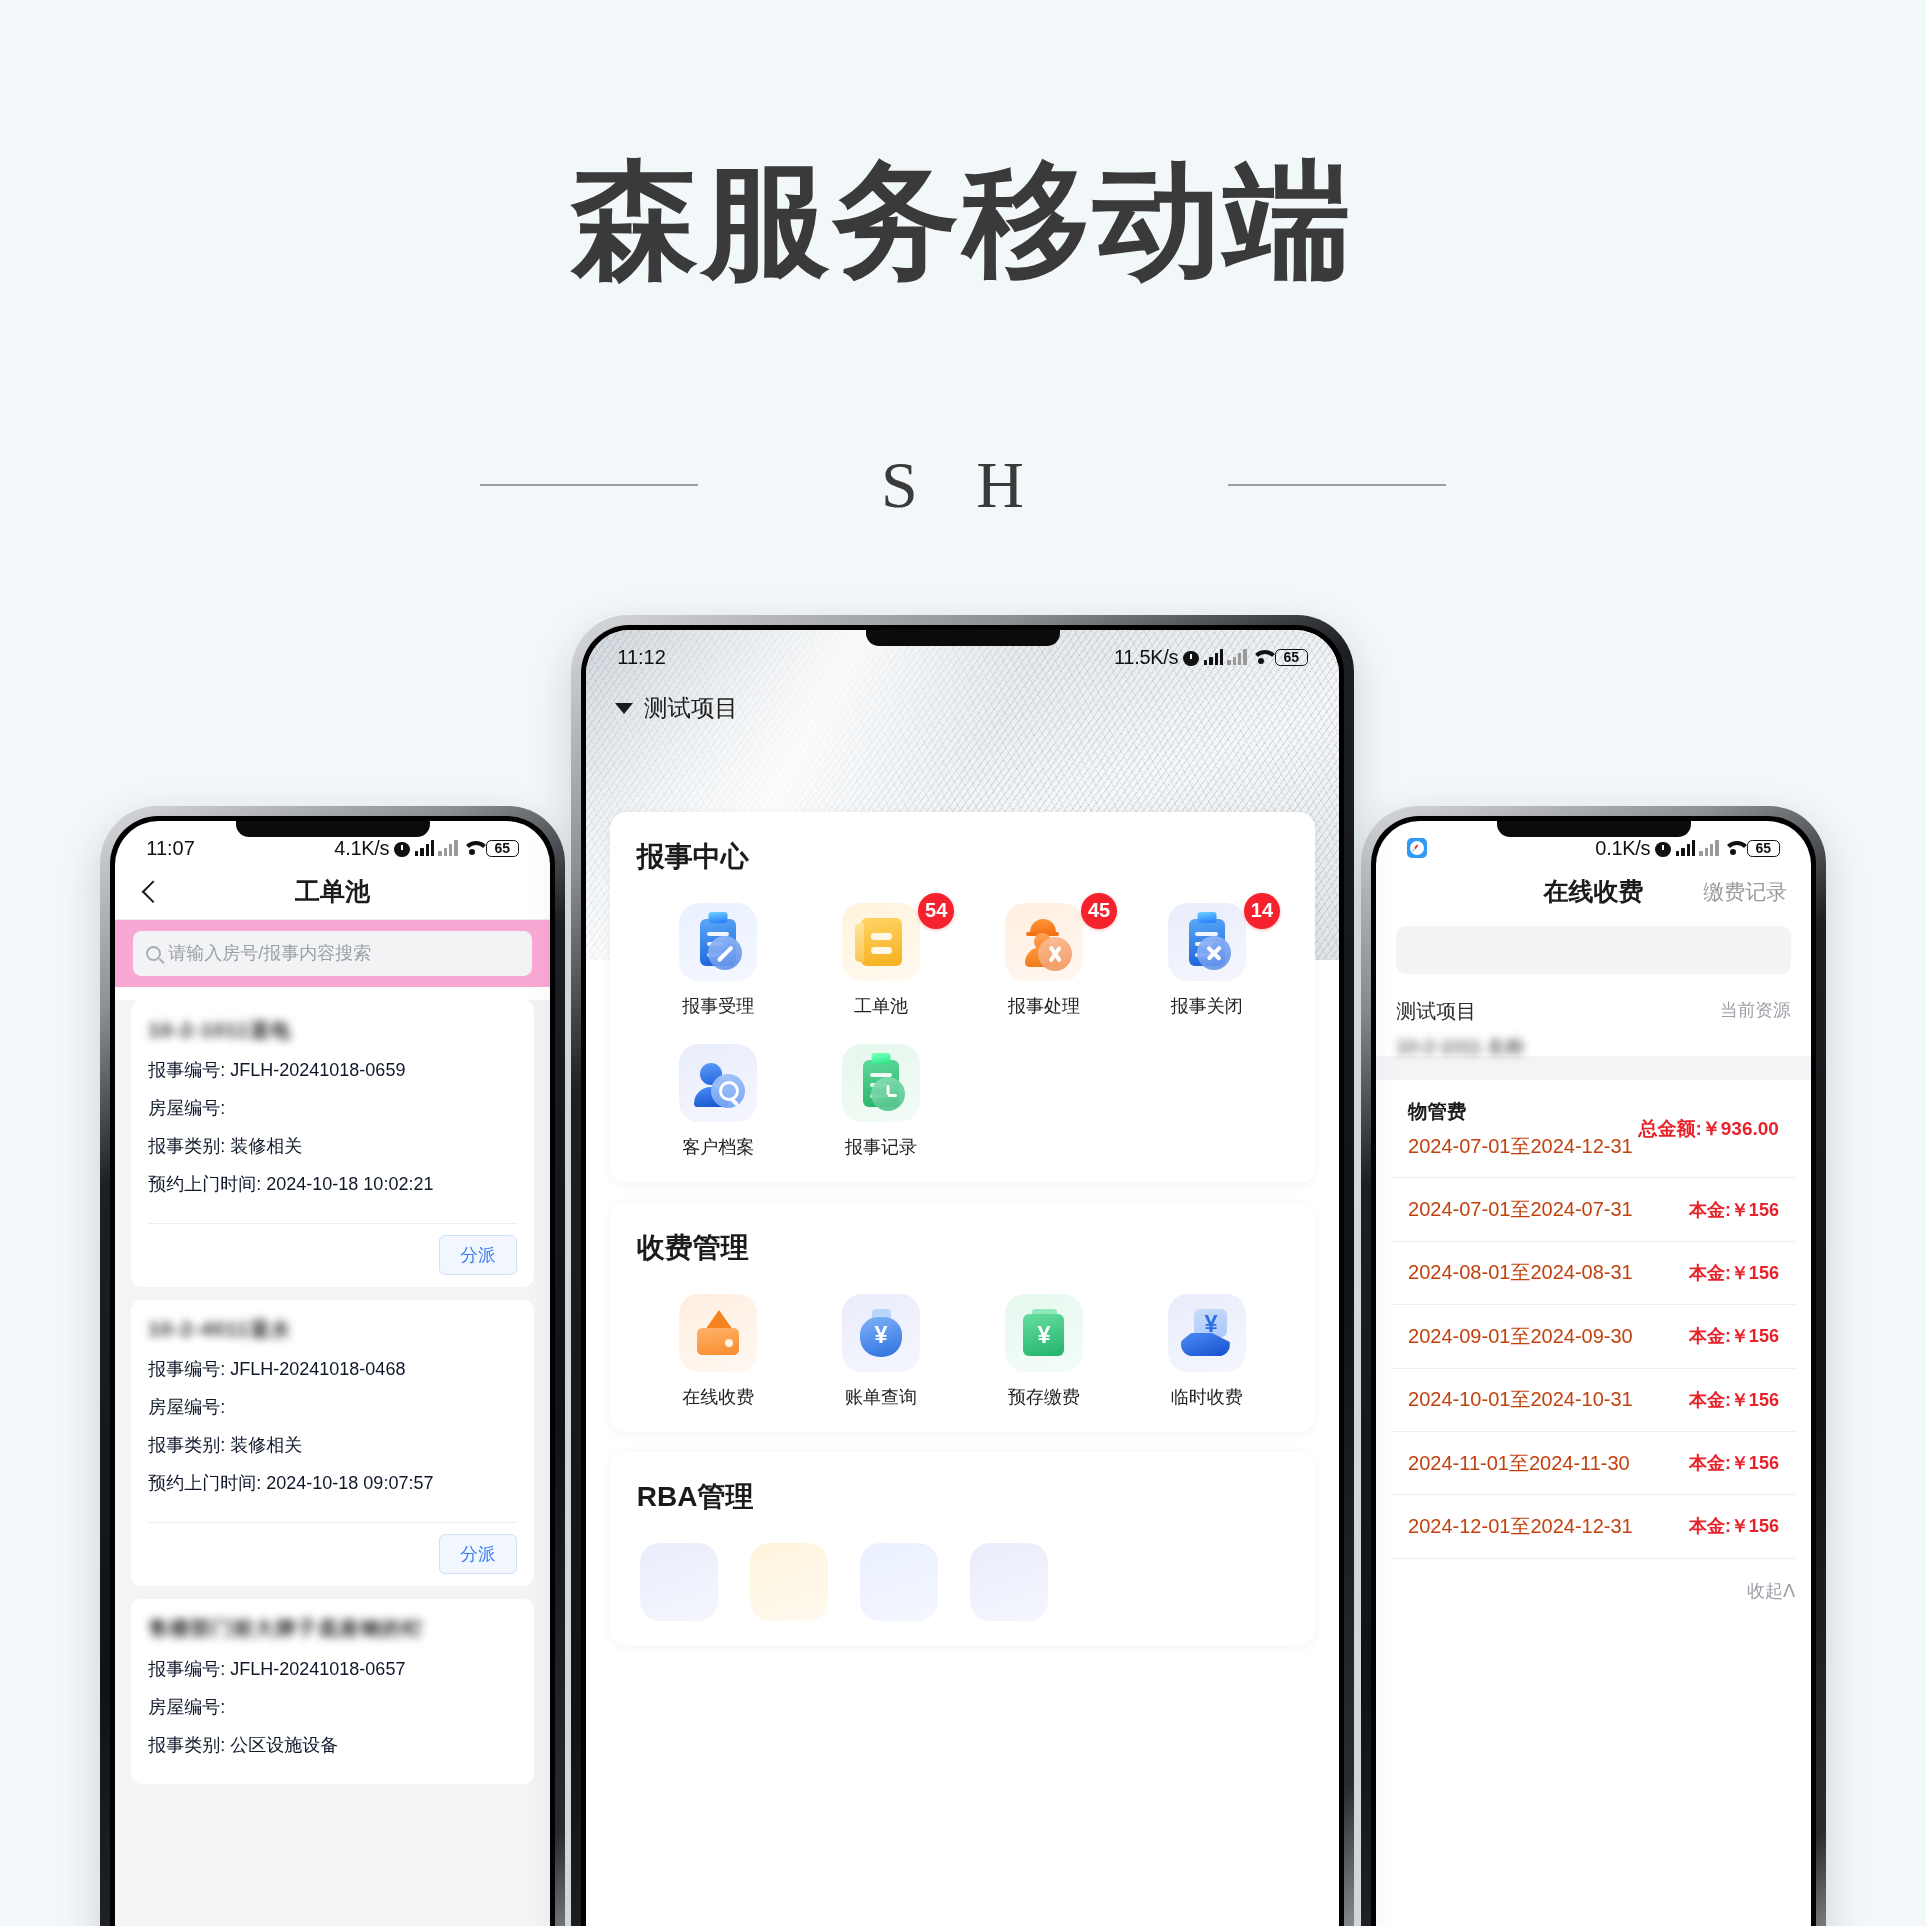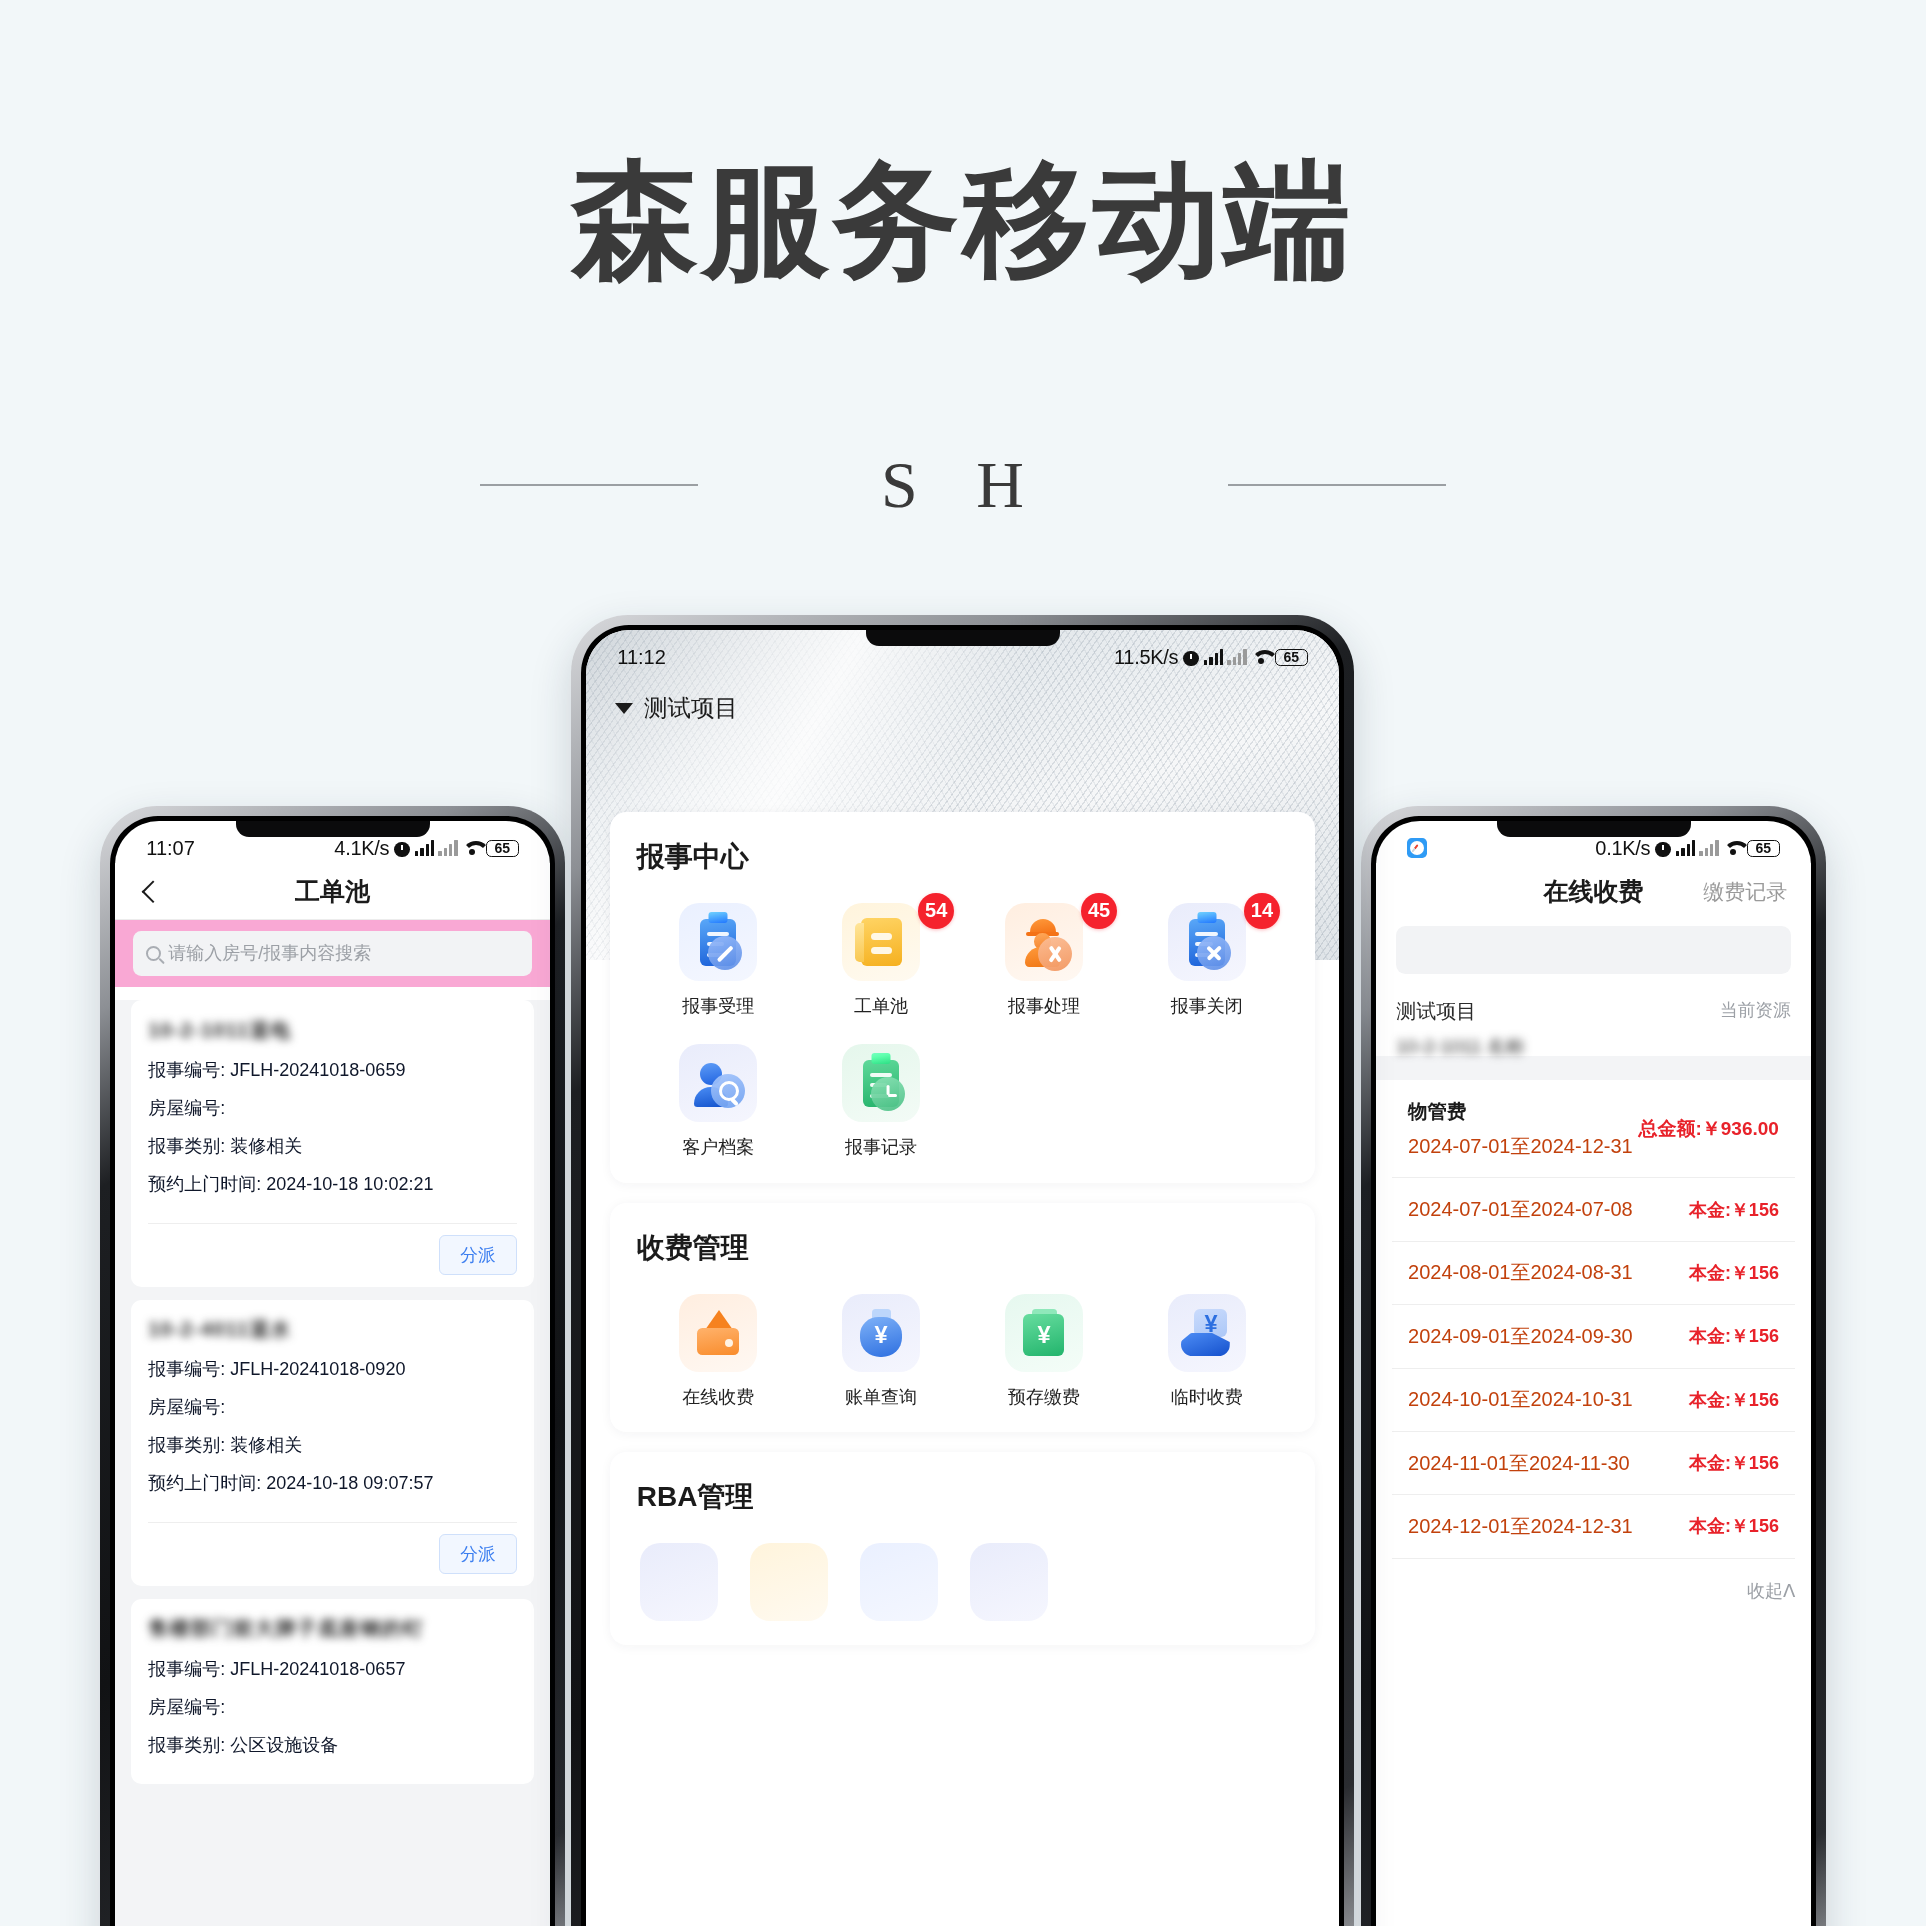--- a/index.html
+++ b/index.html
@@ -476,21 +476,21 @@
             <div class="ticket-row">预约上门时间: 2024-10-18 10:02:21</div>
           </div>
           <div class="ticket-foot">
             <span class="assign-btn">分派</span>
           </div>
         </div>
 
         <div class="ticket">
           <div class="ticket-title">10-2-4011退水</div>
           <div class="ticket-rows">
-            <div class="ticket-row">报事编号: JFLH-20241018-0920</div>
+            <div class="ticket-row">报事编号: JFLH-20241018-0468</div>
             <div class="ticket-row">房屋编号:</div>
             <div class="ticket-row">报事类别: 装修相关</div>
             <div class="ticket-row">预约上门时间: 2024-10-18 09:07:57</div>
           </div>
           <div class="ticket-foot">
             <span class="assign-btn">分派</span>
           </div>
         </div>
 
         <div class="ticket">
@@ -555,21 +555,21 @@
       <div class="bill-card">
         <div class="bill-row">
           <div class="bill-left">
             <span class="bill-name">物管费</span>
             <span class="bill-period">2024-07-01至2024-12-31</span>
           </div>
           <span class="bill-amt total">总金额:￥936.00</span>
         </div>
         <div class="bill-row">
           <div class="bill-left">
-              <span class="bill-period">2024-07-01至2024-07-08</span>
+              <span class="bill-period">2024-07-01至2024-07-31</span>
             </div>
           <span class="bill-amt">本金:￥156</span>
         </div>
         <div class="bill-row">
           <div class="bill-left">
               <span class="bill-period">2024-08-01至2024-08-31</span>
             </div>
           <span class="bill-amt">本金:￥156</span>
         </div>
         <div class="bill-row">

